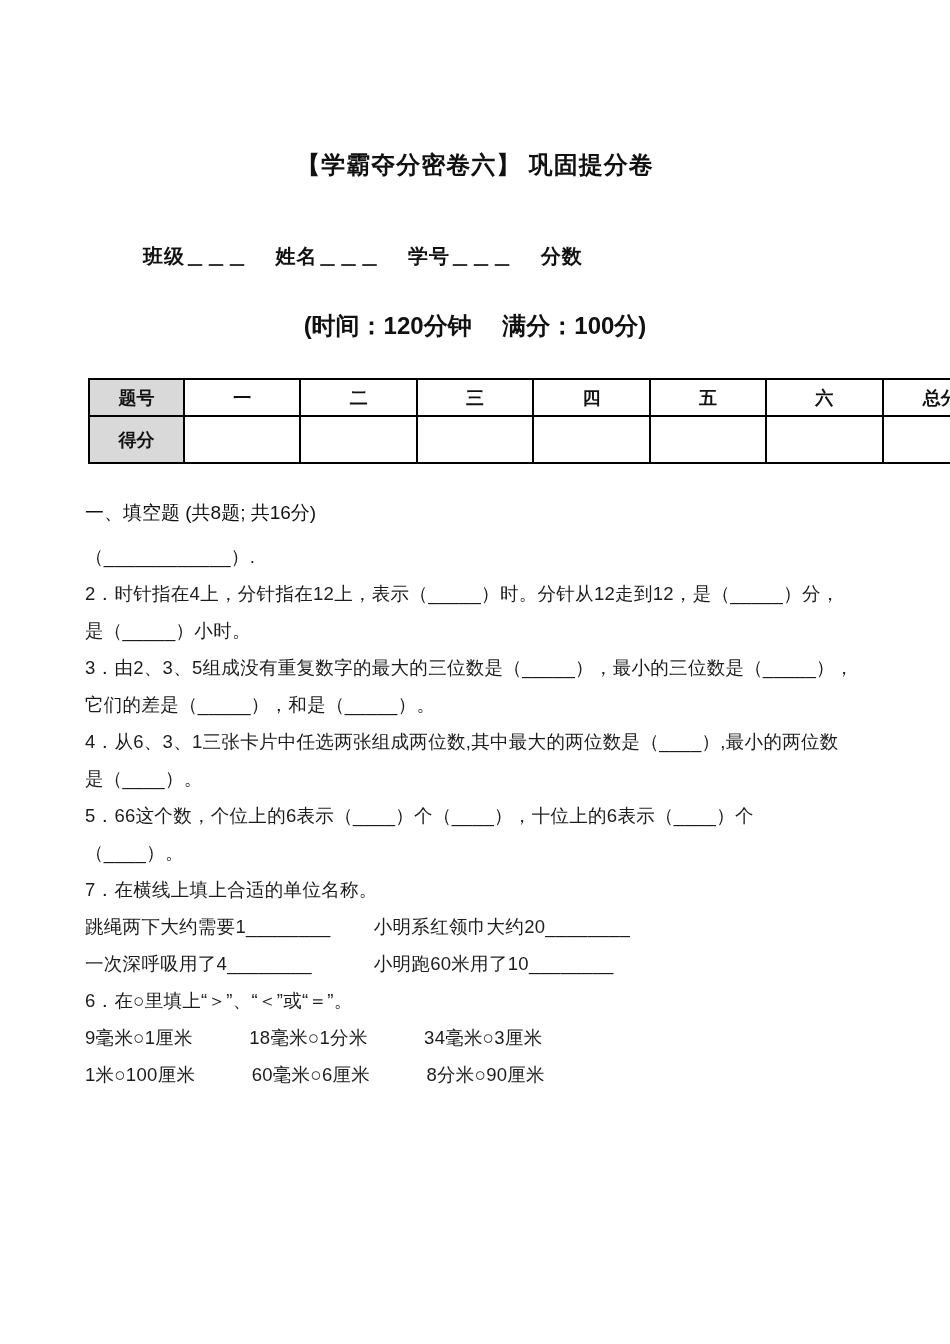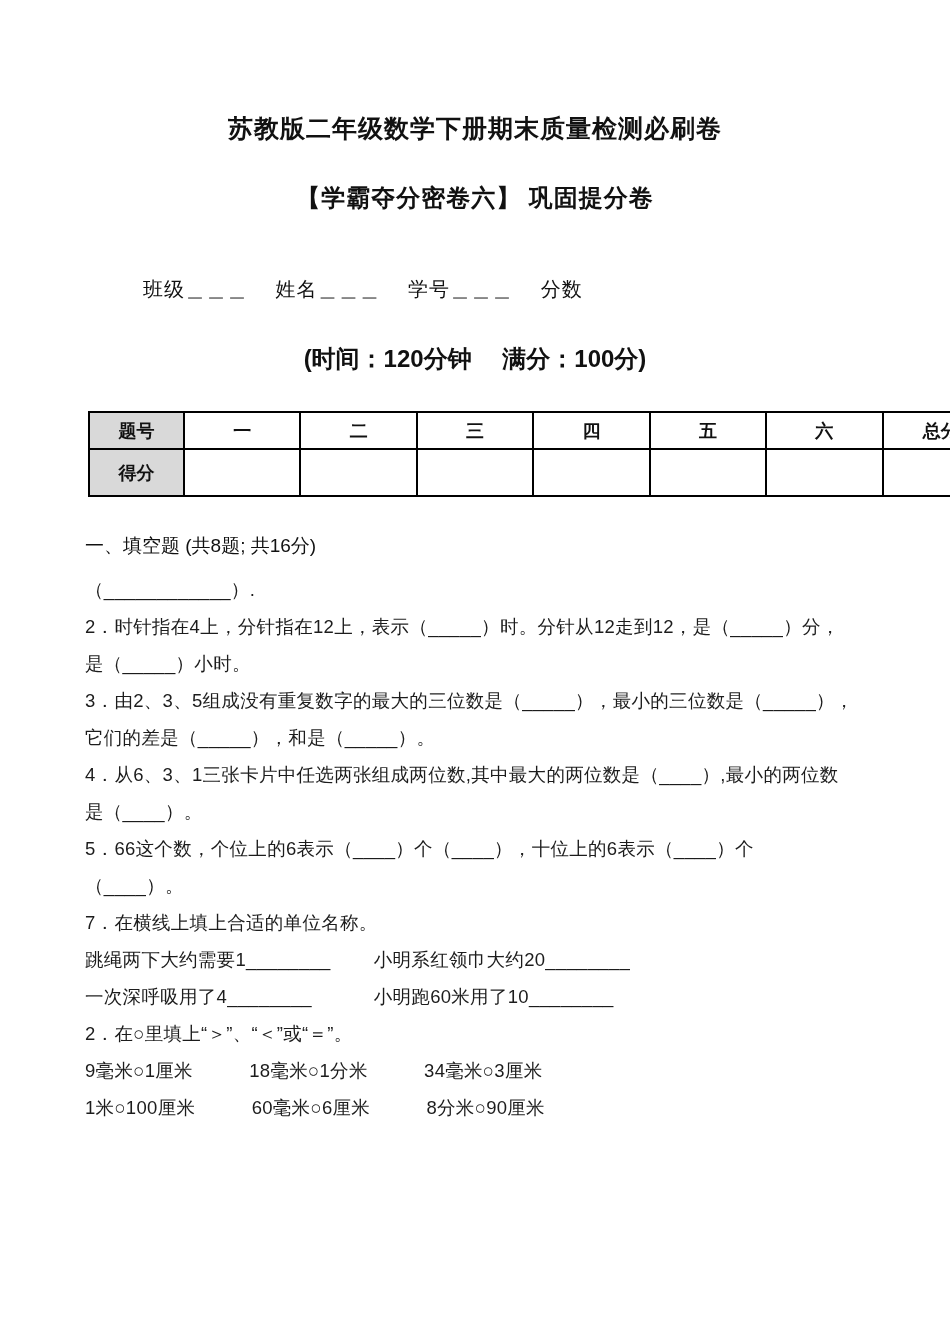--- a/index.html
+++ b/index.html
@@ -30,21 +30,21 @@
     font-size: 24px;
     font-weight: bold;
     letter-spacing: 1px;
     margin-top: 37px;
     color: #111;
   }
   .student-info {
     margin-top: 62px;
     padding-left: 58px;
     font-size: 20px;
-    font-weight: normal;
+    font-weight: bold;
     letter-spacing: 1px;
     color: #111;
   }
   .time-line {
     margin-top: 40px;
     text-align: center;
     font-size: 24px;
     font-weight: bold;
     color: #111;
   }
@@ -84,21 +84,20 @@
     font-weight: bold;
     color: #111;
     margin-top: 42px;
   }
 </style>
 </head>
 <body>
 
 <div class="page">
 
-  <div class="title">苏教版二年级数学下册期末质量检测必刷卷</div>
   <div class="subtitle">【学霸夺分密卷六】 巩固提分卷</div>
 
   <div class="student-info">班级＿＿＿　 姓名＿＿＿　 学号＿＿＿　 分数</div>
 
   <div class="time-line">(时间：120分钟　 满分：100分)</div>
 
   <table class="score-table">
     <tbody>
         <tr class="head-row">
       <th class="label-col">题号</th>
@@ -130,18 +129,18 @@
   <div class="q-line">是（_____）小时。</div>
   <div class="q-line">3．由2、3、5组成没有重复数字的最大的三位数是（_____），最小的三位数是（_____），</div>
   <div class="q-line">它们的差是（_____），和是（_____）。</div>
   <div class="q-line">4．从6、3、1三张卡片中任选两张组成两位数,其中最大的两位数是（____）,最小的两位数</div>
   <div class="q-line">是（____）。</div>
   <div class="q-line">5．66这个数，个位上的6表示（____）个（____），十位上的6表示（____）个</div>
   <div class="q-line">（____）。</div>
   <div class="q-line">7．在横线上填上合适的单位名称。</div>
   <div class="q-line">跳绳两下大约需要1________　　 小明系红领巾大约20________</div>
   <div class="q-line">一次深呼吸用了4________　　　 小明跑60米用了10________</div>
-  <div class="q-line">2．在○里填上“＞”、“＜”或“＝”。</div>
+  <div class="q-line">6．在○里填上“＞”、“＜”或“＝”。</div>
   <div class="q-line">9毫米○1厘米　　　18毫米○1分米　　　34毫米○3厘米</div>
   <div class="q-line">1米○100厘米　　　60毫米○6厘米　　　8分米○90厘米</div>
 
 
 </div>
 
 </body></html>

